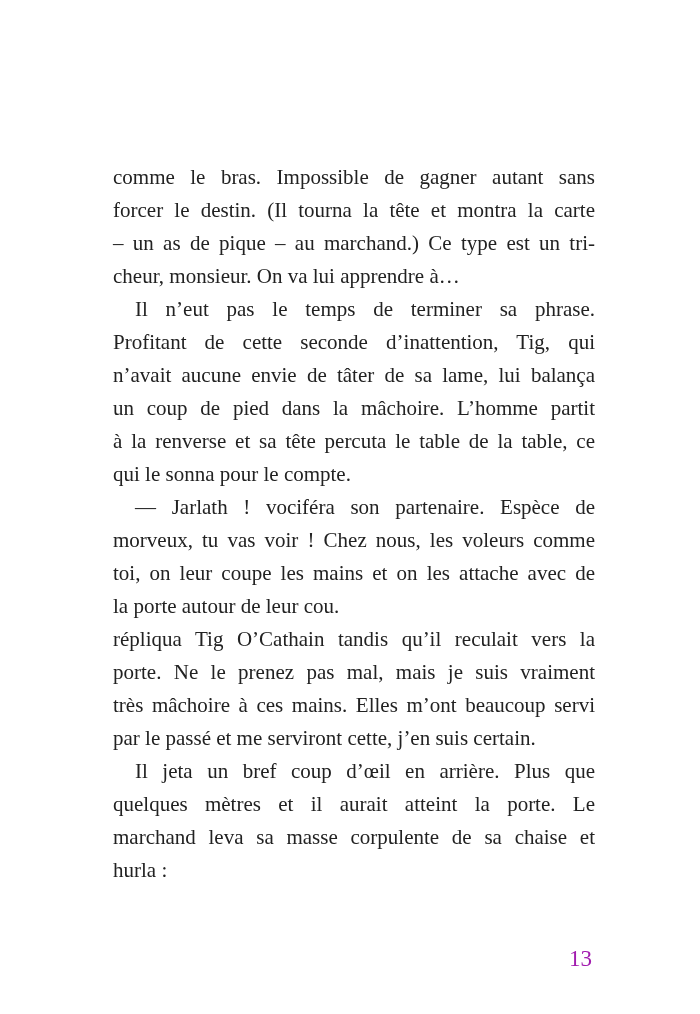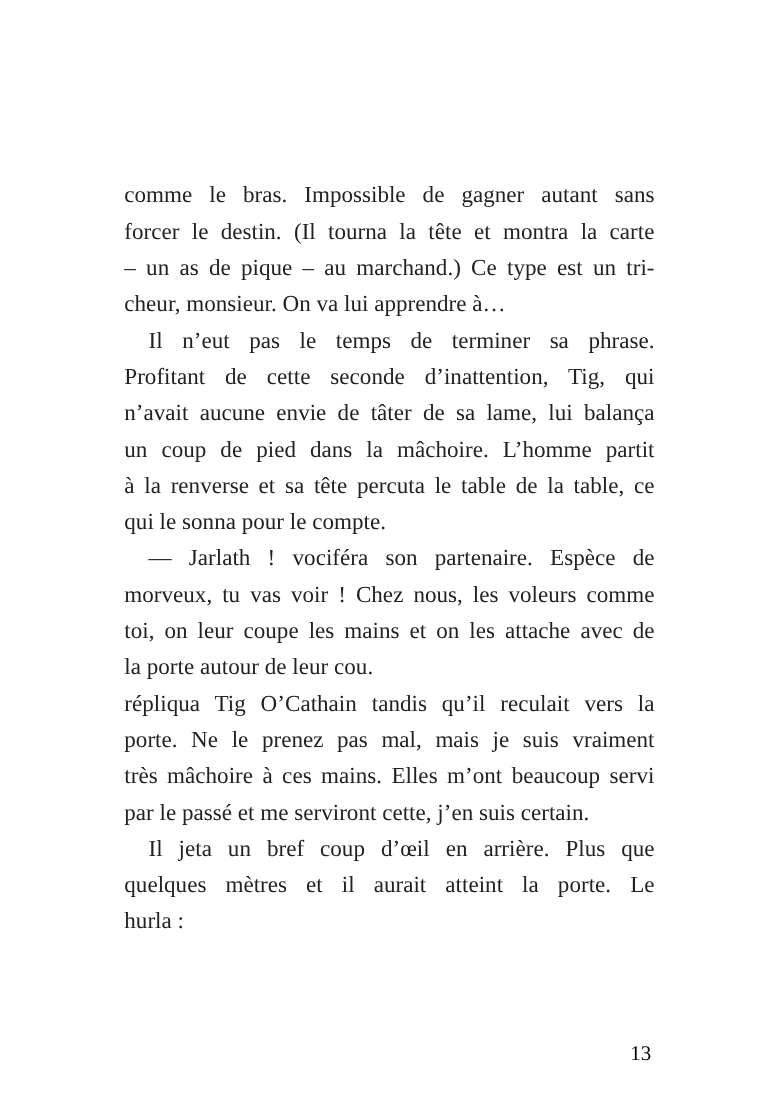--- a/index.html
+++ b/index.html
@@ -43,23 +43,23 @@
     padding-left: 22px;
   }
   .page-number {
     position: absolute;
     left: 113px;
     top: 949px;
     width: 482px;
     text-align: right;
     padding-right: 3px;
     box-sizing: border-box;
-    font-size: 19px;
+    font-size: 23px;
     line-height: 20px;
-    color: #000000;
+    color: #a21caf;
   }
 </style>
 </head>
 <body>
 
 <div class="book-page" style="background: rgb(255, 255, 255); color: rgb(34, 34, 34);">
   <div class="text-block">
       <div class="paragraph">
         <div class="line first">comme le bras. Impossible de gagner autant sans</div>
         <div class="line">forcer le destin. (Il tourna la tête et montra la carte</div>
@@ -82,17 +82,18 @@
       </div>
       <div class="paragraph indent">
         <div class="line">répliqua Tig O’Cathain tandis qu’il reculait vers la</div>
         <div class="line">porte. Ne le prenez pas mal, mais je suis vraiment</div>
         <div class="line">très mâchoire à ces mains. Elles m’ont beaucoup servi</div>
         <div class="line last">par le passé et me serviront cette, j’en suis certain.</div>
       </div>
       <div class="paragraph indent">
         <div class="line first">Il jeta un bref coup d’œil en arrière. Plus que</div>
         <div class="line">quelques mètres et il aurait atteint la porte. Le</div>
+        <div class="line">marchand leva sa masse corpulente de sa chaise et</div>
         <div class="line last">hurla :</div>
       </div>
     </div>
   <div class="page-number">13</div>
 </div>
 
 </body></html>

